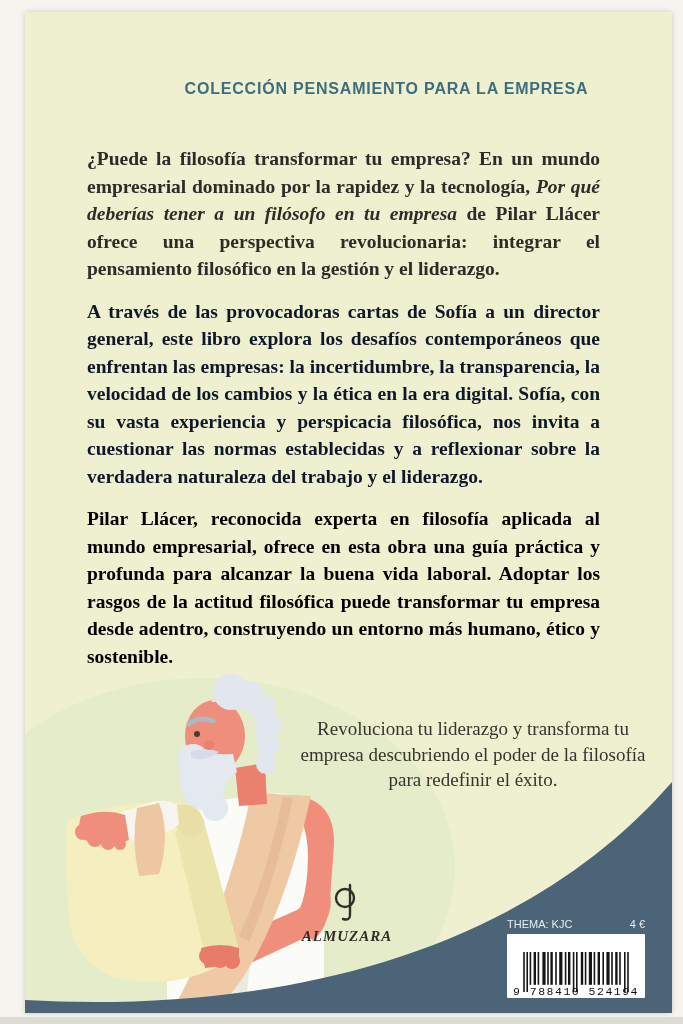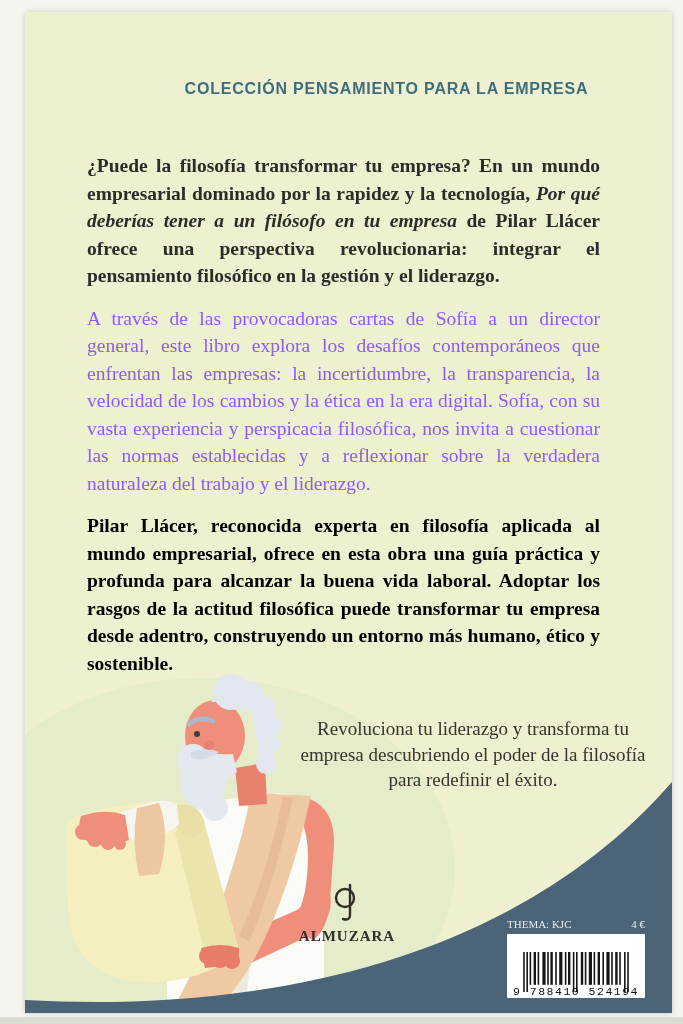--- a/index.html
+++ b/index.html
@@ -21,41 +21,41 @@
     text-align:center;
     font-family:"Liberation Sans","DejaVu Sans",sans-serif;
     font-weight:bold;font-size:16px;letter-spacing:.8px;
     color:#3e6d7e;
     margin-left:38px;
   }
   .synopsis{
     position:absolute;left:62px;top:128px;width:513px;
     font-size:19.5px;line-height:27.5px;text-align:justify;
   }
-  .synopsis p{margin:12px 0 15px 0;}
+  .synopsis p{margin:5px 0 15px 0;}
   .p-dark-bold{font-weight:bold;color:#2e2b28;}
-  .p-teal-bold{font-weight:normal;color:#8b5cf6;}
+  .p-teal-bold{font-weight:bold;color:#0f172a;}
   .p-regular{font-weight:bold;color:#000000;}
   .book-title-italic{font-style:italic;}
   .quote{
     position:absolute;left:272px;top:704px;width:352px;
     text-align:center;font-size:19px;line-height:25.5px;color:#38332e;
   }
   .publisher{
     position:absolute;left:252px;top:870px;width:140px;
-    text-align:center;color:#332e27;
+    text-align:center;color:#332e27;font-style:italic;
   }
   .publisher .glyph{display:block;margin:0 auto 2px auto;}
   .publisher .name{
     font-weight:bold;font-size:15px;letter-spacing:1px;
   }
   .barcode-meta{
     position:absolute;left:482px;top:906px;width:138px;
     display:flex;justify-content:space-between;align-items:baseline;
-    font-family:Liberation Serif, serif;
+    font-family:Liberation Sans, sans-serif;
     font-size:11px;color:#e9edef;text-align:center;
   }
   .barcode-box{
     position:absolute;left:482px;top:922px;width:138px;height:64px;
     background:#ffffff;border-radius:1px;
     display:flex;flex-direction:column;align-items:center;
     padding-top:18px;box-sizing:border-box;
   }
   .barcode-box svg{display:block;}
   .barcode-digits{

